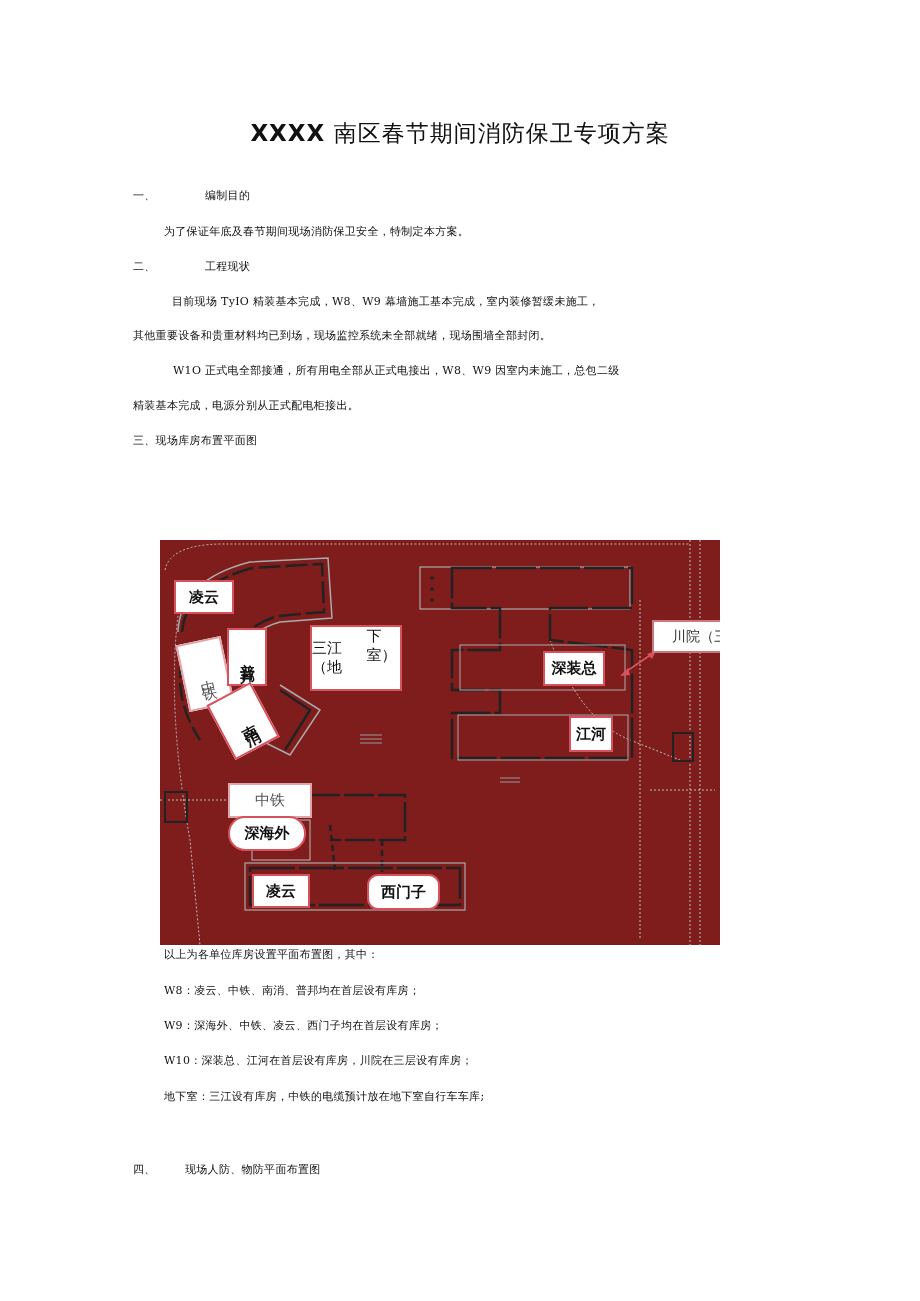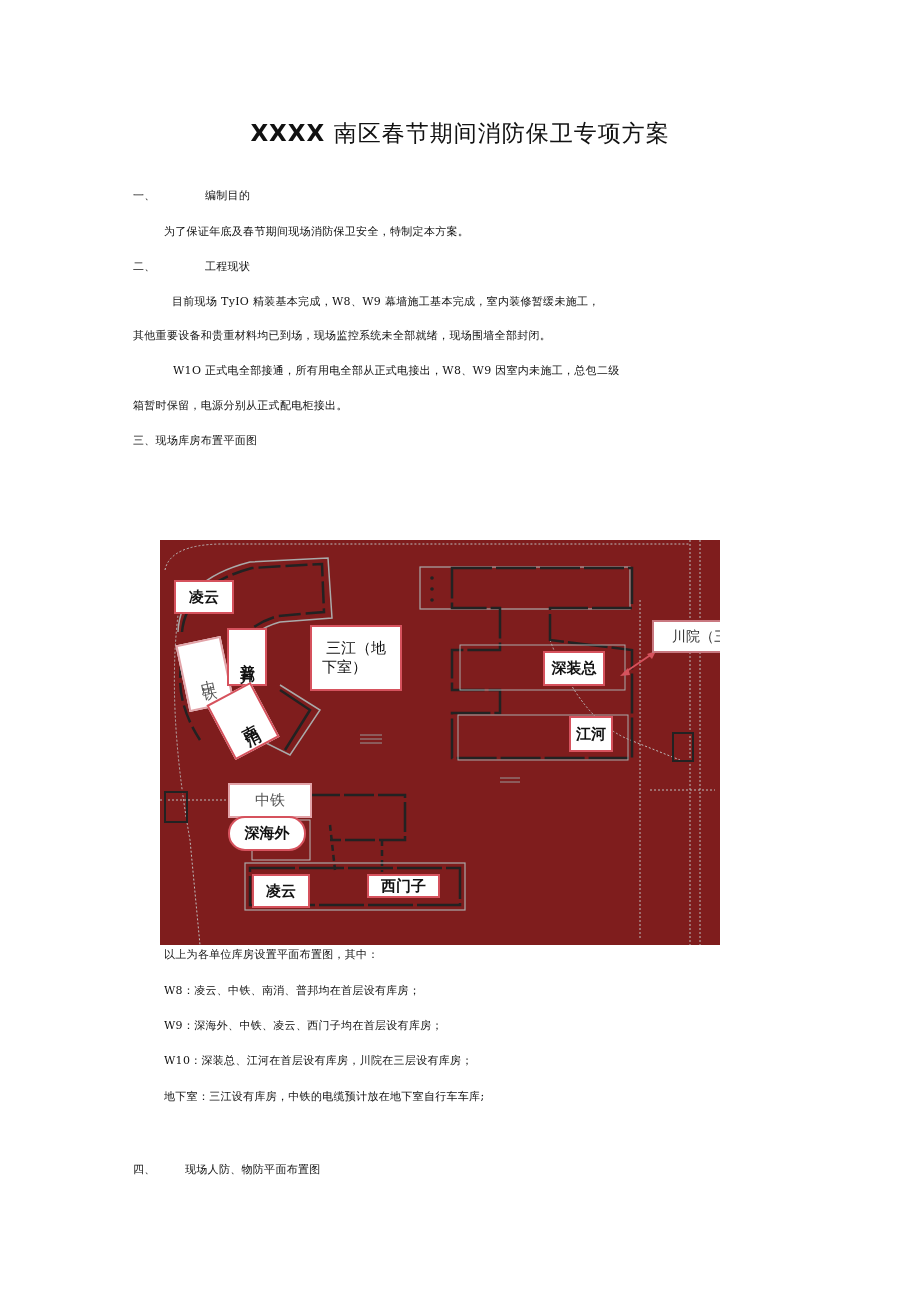--- a/index.html
+++ b/index.html
@@ -28,21 +28,21 @@
   <span class="num">一、</span><span>编制目的</span>
 </div>
 <div class="abs t" style="left:164px;top:224px;">为了保证年底及春节期间现场消防保卫安全，特制定本方案。</div>
 
 <div class="abs t" style="left:133px;top:259px;">
   <span class="num">二、</span><span>工程现状</span>
 </div>
 <div class="abs t" style="left:172px;top:294px;">目前现场 TyIO 精装基本完成，W8、W9 幕墙施工基本完成，室内装修暂缓未施工，</div>
 <div class="abs t" style="left:133px;top:328px;">其他重要设备和贵重材料均已到场，现场监控系统未全部就绪，现场围墙全部封闭。</div>
 <div class="abs t" style="left:164px;top:363px;margin-left:9px;">W1O 正式电全部接通，所有用电全部从正式电接出，W8、W9 因室内未施工，总包二级</div>
-<div class="abs t" style="left:133px;top:398px;">箱暂时保留，电源分别从正式配电柜接出。</div>
+<div class="abs t" style="left:133px;top:398px;">精装基本完成，电源分别从正式配电柜接出。</div>
 
 <div class="abs t" style="left:133px;top:433px;">
   <span>三、</span><span>现场库房布置平面图</span>
 </div>
 
 <div class="abs map">
   <svg width="560" height="405" viewBox="0 0 560 405">
     <g fill="none" stroke="#bdbdbd" stroke-width="1" stroke-dasharray="2 2">
       <path d="M5 30 Q 10 5 60 4 L 530 4"></path>
       <path d="M530 0 L530 405"></path>
@@ -101,31 +101,31 @@
   <div class="lbl" style="left:14px;top:40px;width:60px;height:34px;">凌云</div>
   <div class="lbl light" style="left:22px;top:100px;width:46px;height:68px;transform:rotate(-12deg);">
     <span style="writing-mode:vertical-rl;letter-spacing:6px;">中铁</span>
   </div>
   <div class="lbl" style="left:67px;top:88px;width:40px;height:58px;">
     <span style="writing-mode:vertical-rl;letter-spacing:6px;">普邦</span>
   </div>
   <div class="lbl" style="left:58px;top:150px;width:50px;height:62px;transform:rotate(-28deg);">
     <span style="writing-mode:vertical-rl;letter-spacing:6px;">南消</span>
   </div>
-  <div class="lbl" style="left:150px;top:85px;width:92px;height:66px;flex-direction:column;font-weight:normal;">
+  <div class="lbl" style="left:150px;top:85px;width:92px;height:66px;flex-direction:row;font-weight:normal;">
     <span>三江（地</span>
     <span style="align-self:flex-start;margin-left:10px;">下室）</span>
   </div>
   <div class="lbl" style="left:383px;top:111px;width:62px;height:35px;">深装总</div>
   <div class="lbl thin" style="left:492px;top:80px;width:124px;height:33px;font-size:14px;">川院（三楼）</div>
   <div class="lbl" style="left:409px;top:176px;width:44px;height:36px;">江河</div>
   <div class="lbl light" style="left:68px;top:243px;width:84px;height:35px;">中铁</div>
   <div class="lbl" style="left:68px;top:276px;width:78px;height:35px;border-radius:17px;">深海外</div>
   <div class="lbl" style="left:92px;top:334px;width:58px;height:34px;">凌云</div>
-  <div class="lbl" style="left:207px;top:334px;width:73px;height:24px;">西门子</div>
+  <div class="lbl" style="left:207px;top:334px;width:73px;height:36px;border-radius:11px;">西门子</div>
 </div>
 
 <div class="abs t" style="left:164px;top:947px;">以上为各单位库房设置平面布置图，其中：</div>
 <div class="abs t" style="left:164px;top:983px;">W8：凌云、中铁、南消、普邦均在首层设有库房；</div>
 <div class="abs t" style="left:164px;top:1018px;">W9：深海外、中铁、凌云、西门子均在首层设有库房；</div>
 <div class="abs t" style="left:164px;top:1053px;">W10：深装总、江河在首层设有库房，川院在三层设有库房；</div>
 <div class="abs t" style="left:164px;top:1089px;text-align:center;">地下室：三江设有库房，中铁的电缆预计放在地下室自行车车库;</div>
 
 <div class="abs t" style="left:133px;top:1162px;">
   <span class="num" style="width:52px;">四、</span><span>现场人防、物防平面布置图</span>

